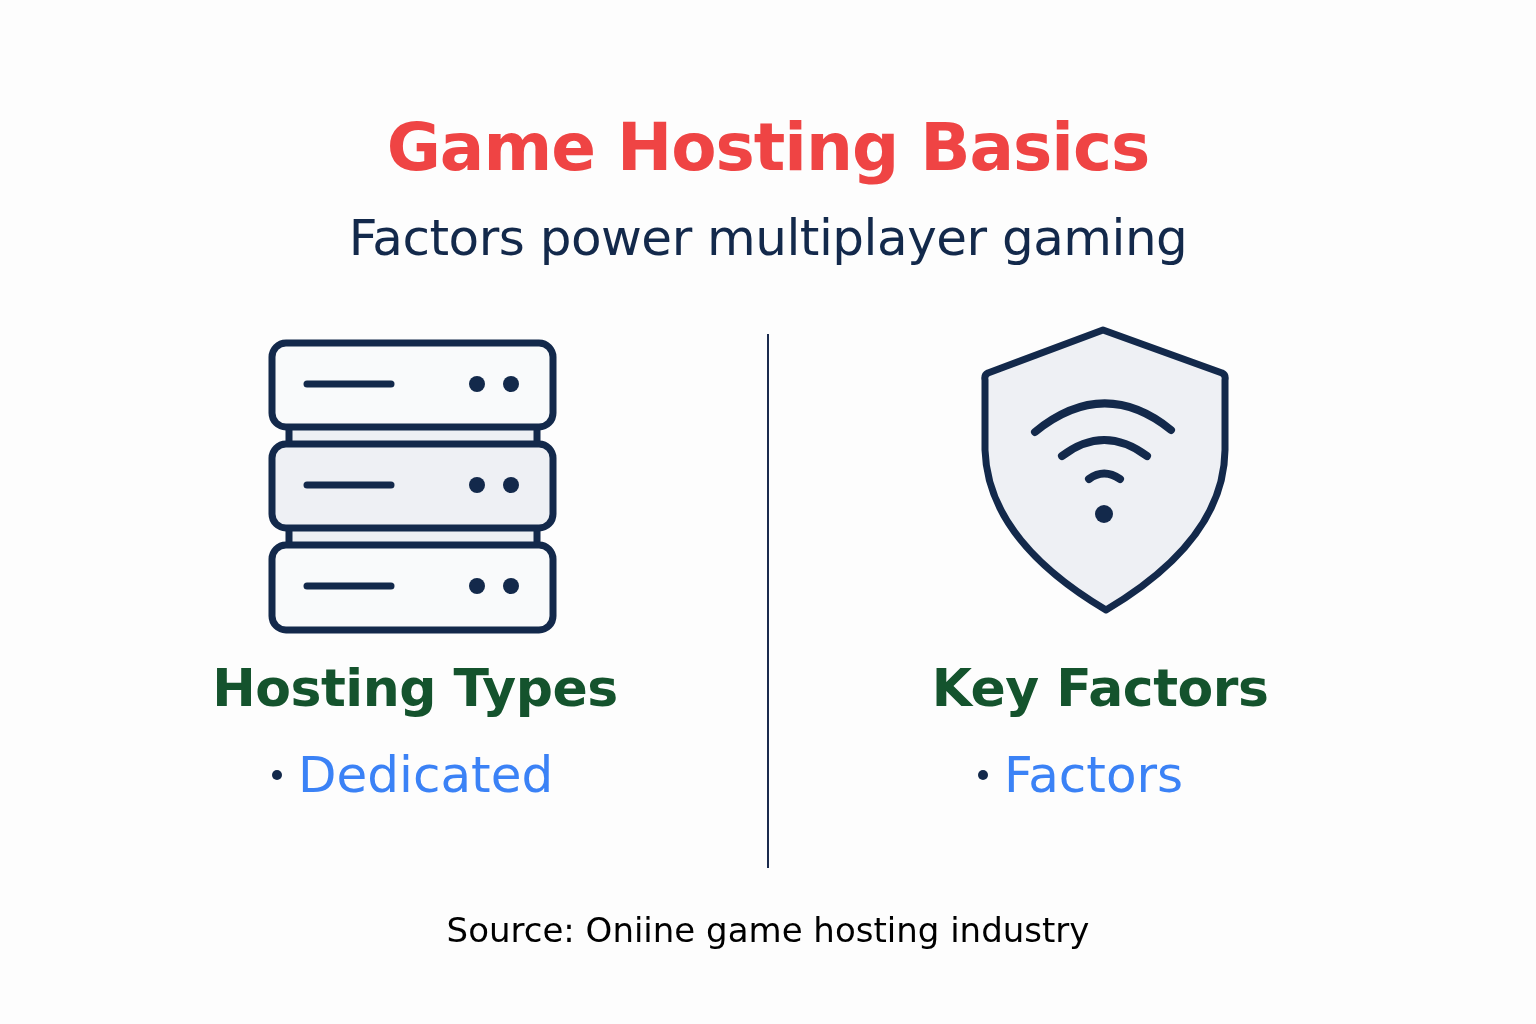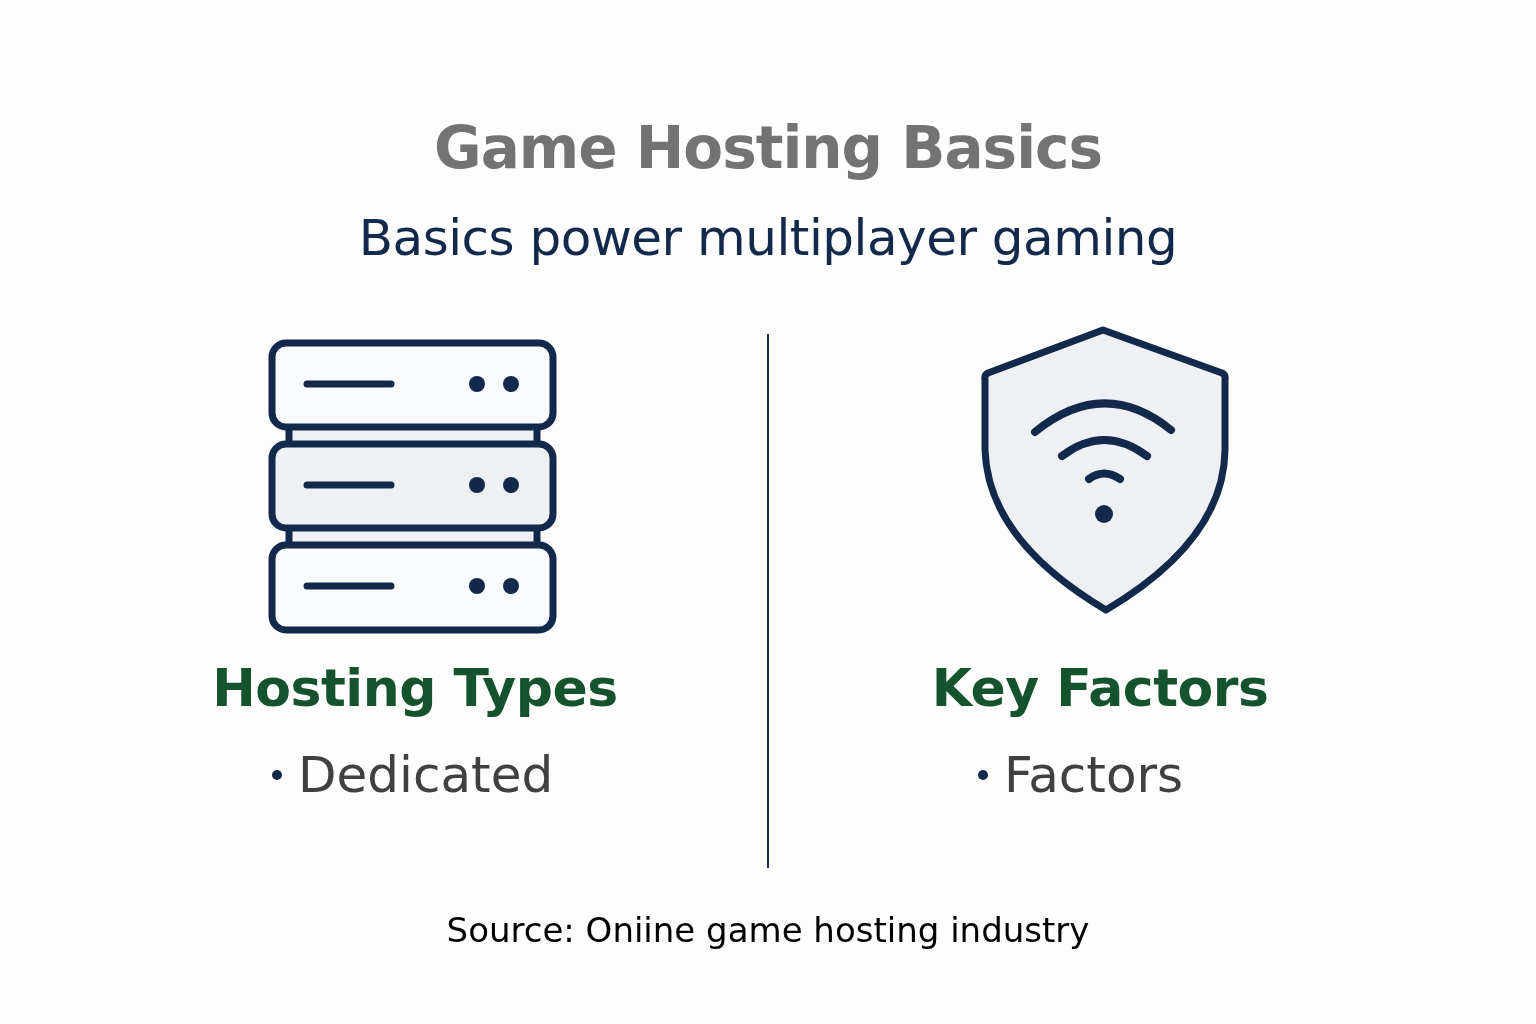--- a/index.html
+++ b/index.html
@@ -13,24 +13,24 @@
       position: relative;
       overflow: hidden;
       font-family: "DejaVu Sans", "Liberation Sans", sans-serif;
       color: #13294b;
     }
     .title {
       position: absolute;
       left: 0; right: 0;
       top: 100px;
       text-align: center;
-      font-size: 58px;
+      font-size: 66px;
       font-weight: bold;
       letter-spacing: -1px;
-      color: #737373;
+      color: #ef4444;
       line-height: 96px;
     }
     .subtitle {
       position: absolute;
       left: 0; right: 0;
       top: 206px;
       text-align: center;
       font-size: 50px;
       color: #13294b;
       line-height: 64px;
@@ -58,21 +58,21 @@
     }
     .bullet-list {
       position: absolute;
       margin: 0;
       padding: 0;
       list-style: none;
     }
     .bullet-list li {
       font-size: 50px;
       line-height: 68px;
-      color: #404040;
+      color: #3b82f6;
       white-space: nowrap;
     }
     .bullet-dot {
       display: inline-block;
       width: 10px;
       height: 10px;
       border-radius: 50%;
       background: #13294b;
       vertical-align: middle;
       margin-right: 16px;
@@ -88,21 +88,21 @@
       line-height: 48px;
       color: #000000;
     }
   </style>
 </head>
 <body>
 
 <div>
 
   <div class="title">Game Hosting Basics</div>
-  <div class="subtitle">Basics power multiplayer gaming</div>
+  <div class="subtitle">Factors power multiplayer gaming</div>
 
   <svg class="icon-svg" style="left:262px; top:334px;" width="302" height="306" viewBox="262 334 302 306">
 
     <rect x="289" y="426" width="248" height="20" fill="#eef0f4" stroke="#13294b" stroke-width="7"></rect>
     <rect x="289" y="527" width="248" height="20" fill="#eef0f4" stroke="#13294b" stroke-width="7"></rect>
 
     <rect x="272" y="343" width="281" height="84" rx="14" ry="14" fill="#f9fafb" stroke="#13294b" stroke-width="7"></rect>
     <line x1="307" y1="384" x2="391" y2="384" stroke="#13294b" stroke-width="7" stroke-linecap="round"></line>
     <circle cx="477" cy="384" r="8" fill="#13294b"></circle>
     <circle cx="511" cy="384" r="8" fill="#13294b"></circle>

